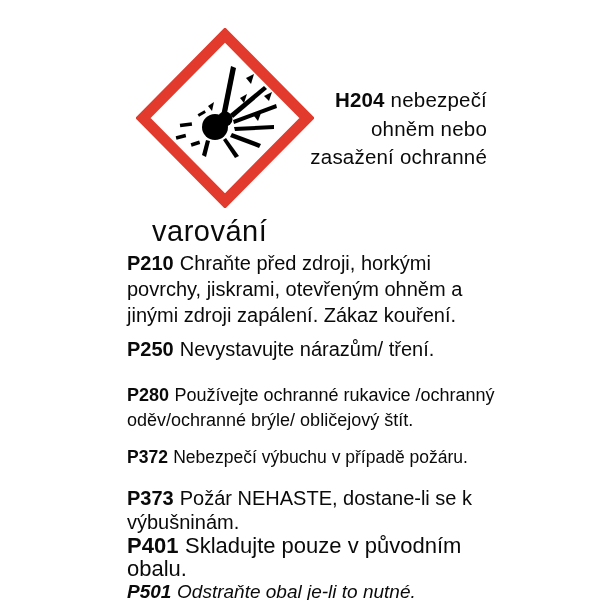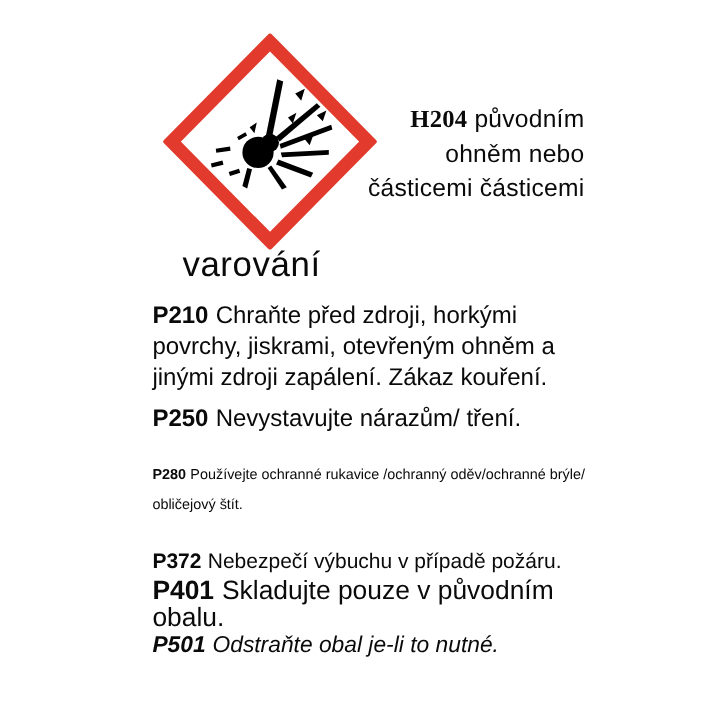--- a/index.html
+++ b/index.html
@@ -33,26 +33,26 @@
     position: absolute;
     left: 285px;
     top: 86px;
     width: 202px;
     text-align: right;
     font-size: 20.5px;
     line-height: 28.5px;
     letter-spacing: 0.2px;
     white-space: nowrap;
   }
-  .hazard .code { font-weight: bold; font-family: Liberation Serif, serif; }
+  .hazard .code { font-weight: bold; }
   
   .signal-word {
     position: absolute;
     left: 152px;
-    top: 205px;
+    top: 215px;
     font-size: 29px;
     letter-spacing: 0.5px;
   }
   
   .pstats {
     position: absolute;
     left: 127px;
     top: 250px;
     width: 372px;
   }
@@ -60,23 +60,23 @@
     margin: 0;
     padding: 0;
   }
   .pcode {
     font-weight: bold;
     margin-right: 0.30em;
     text-align: right;
   }
   .s-p210 { font-size: 20px; line-height: 26px; margin-bottom: 8px; }
   .s-p250 { font-size: 20px; line-height: 26px; margin-bottom: 21px; }
-  .s-p280 { font-size: 12px; line-height: 25px; margin-bottom: 23px; }
+  .s-p280 { font-size: 18px; line-height: 25px; margin-bottom: 13px; }
   .s-p370 { font-size: 16px; line-height: 22px; margin-bottom: 2px; }
-  .s-p372 { font-size: 17.5px; line-height: 23px; margin-bottom: 1px; }
+  .s-p372 { font-size: 17.5px; line-height: 23px; margin-bottom: 17px; }
   .s-p373 { font-size: 20px; line-height: 24px; margin-bottom: 0; }
   .s-p401 { font-size: 22px; line-height: 23px; margin-bottom: 0; }
   .s-p501 { font-size: 19px; line-height: 24px; margin-bottom: 0; font-style: italic; }
 </style>
 </head>
 <body>
 
 <div class="canvas">
 
   <div class="pictogram">
@@ -107,24 +107,24 @@
         <polygon points="104,70 111,66 108,75"></polygon>
         <polygon points="118,88 125,85 122,93"></polygon>
         <polygon points="72,78 78,74 76,83"></polygon>
       </g>
     </svg>
   </div>
 
   <div class="hazard">
     <div>
       <span class="code">H204</span>
-      <span>původním</span>
+      <span>nebezpečí</span>
     </div>
     <div>ohněm nebo</div>
-    <div>částicemi částicemi</div>
+    <div>zasažení ochranné</div>
   </div>
 
   <div class="signal-word">varování</div>
 
   <div class="pstats">
 
     <p class="pstat s-p210">
       <span class="pcode">P210</span><span>Chraňte před zdroji, horkými povrchy, jiskrami, otevřeným ohněm a jinými zdroji zapálení. Zákaz kouření.</span>
     </p>
 
@@ -134,20 +134,23 @@
 
     <p class="pstat s-p280">
       <span class="pcode">P280</span><span>Používejte ochranné rukavice /ochranný oděv/ochranné brýle/ obličejový štít.</span>
     </p>
 
 
     <p class="pstat s-p372">
       <span class="pcode">P372</span><span>Nebezpečí výbuchu v případě požáru.</span>
     </p>
 
+    <p class="pstat s-p373">
+      <span class="pcode">P373</span><span>Požár NEHASTE, dostane-li se k výbušninám.</span>
+    </p>
 
     <p class="pstat s-p401">
       <span class="pcode">P401</span><span>Skladujte pouze v původním obalu.</span>
     </p>
 
     <p class="pstat s-p501">
       <span class="pcode">P501</span><span>Odstraňte obal je-li to nutné.</span>
     </p>
 
   </div>

